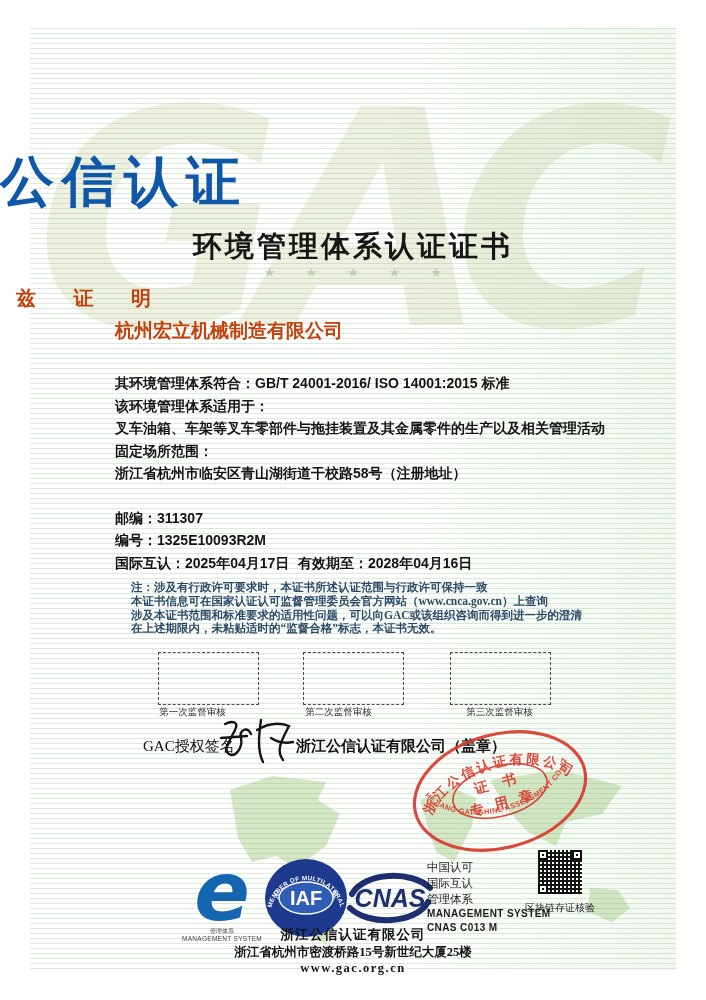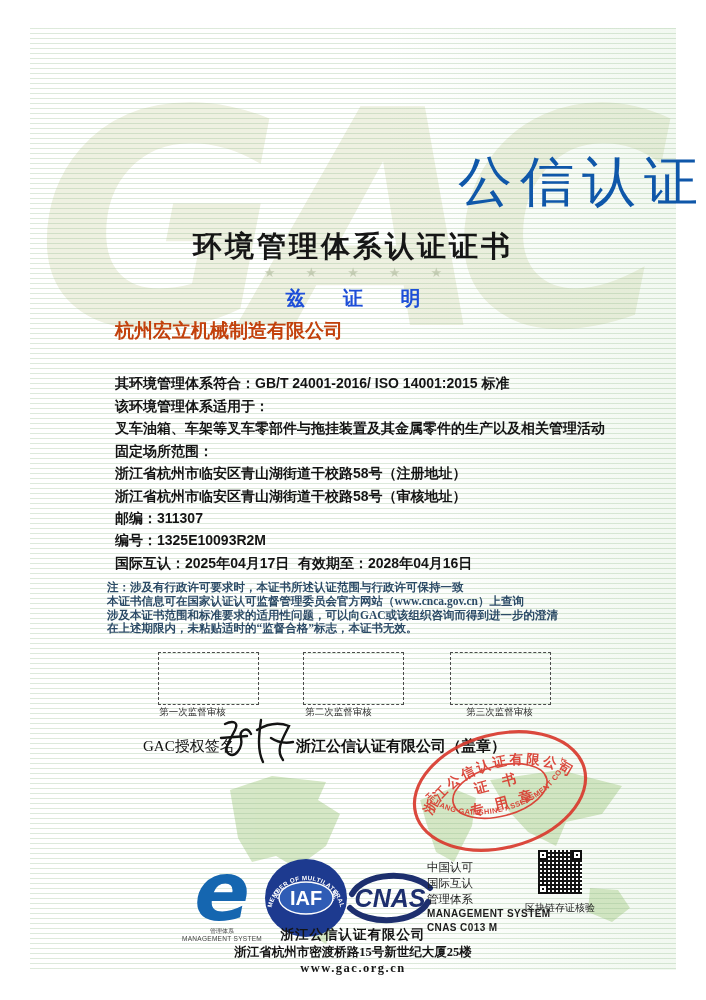--- a/index.html
+++ b/index.html
@@ -19,38 +19,38 @@
     position:absolute; left:30px; right:30px; top:28px; bottom:30px; z-index:2;
     background:
       repeating-linear-gradient(180deg, rgba(140,185,135,0.30) 0 1px, rgba(255,255,255,0) 1px 5px),
       linear-gradient(90deg, rgba(255,255,255,0) 55%, rgba(160,205,150,0.14));
     pointer-events:none;
   }
   .content { position:absolute; inset:0; z-index:3; }
   .abs { position:absolute; }
 
   
-  .title   { top:146px; left:0; right:0; text-align:right; font-size:54px; font-weight:normal;
+  .title   { top:146px; left:0; right:0; text-align:left; font-size:54px; font-weight:bold;
              letter-spacing:8px; color:#0f57a9; }
   .subtitle{ top:227px; left:0; right:0; text-align:center; font-size:29px; font-weight:bold;
              letter-spacing:3px; color:#161616; }
   .stars   { top:265px; left:0; right:0; text-align:center; font-size:13px;
              letter-spacing:30px; color:rgba(168,178,148,0.55); text-indent:30px; }
-  .attest  { top:285px; left:0; right:0; text-align:center; font-size:20px; font-weight:bold;
-             letter-spacing:16px; color:#1d4ed8; text-indent:16px; }
+  .attest  { top:285px; left:0; right:0; text-align:left; font-size:20px; font-weight:bold;
+             letter-spacing:16px; color:#c2410c; text-indent:16px; }
 
   
   .company { top:318px; left:115px; font-size:19px; font-weight:bold; color:#c2410c; }
   .bline   { left:115px; font-size:14px; font-weight:bold; color:#141414; }
   .b1 { top:352px; } .b2 { top:375px; } .b3 { top:398px; } .b4 { top:420px; }
   .b5 { top:443px; } .b6 { top:465px; } .b7 { top:488px; } .b8 { top:510px; }
   .b9 { top:532px; } .b10 { top:555px; } .b11 { top:555px; left:298px; }
 
   
-  .notes { top:581px; left:107px; width:500px; font-family:"Liberation Serif", serif;
+  .notes { top:581px; left:131px; width:500px; font-family:"Liberation Serif", serif;
            font-size:11.5px; font-weight:bold; color:#2b4a66; line-height:13.8px; }
 
   
   .sbox  { top:652px; width:99px; height:51px; border:1px dashed #4c4c4c; }
   .sbox1 { left:158px; } .sbox2 { left:303px; } .sbox3 { left:450px; }
   .slabel{ top:706px; width:99px; text-align:center; font-family:"Liberation Serif", serif;
            font-size:9.5px; color:#2c2c2c; }
   .sl1 { left:143px; } .sl2 { left:289px; } .sl3 { left:450px; }
 
   
@@ -108,21 +108,20 @@
     <div class="abs subtitle">环境管理体系认证证书</div>
     <div class="abs stars">★★★★★</div>
     <div class="abs attest">兹 证 明</div>
 
     <div class="abs company">杭州宏立机械制造有限公司</div>
     <div class="abs bline b2">其环境管理体系符合：GB/T 24001-2016/ ISO 14001:2015 标准</div>
     <div class="abs bline b3">该环境管理体系适用于：</div>
     <div class="abs bline b4">叉车油箱、车架等叉车零部件与拖挂装置及其金属零件的生产以及相关管理活动</div>
     <div class="abs bline b5">固定场所范围：</div>
     <div class="abs bline b6">浙江省杭州市临安区青山湖街道干校路58号（注册地址）</div>
-    <div class="abs bline b7">浙江省杭州市临安区青山湖街道干校路58号（审核地址）</div>
     <div class="abs bline b8">邮编：311307</div>
     <div class="abs bline b9">编号：1325E10093R2M</div>
     <div class="abs bline b10">国际互认：2025年04月17日</div>
     <div class="abs bline b11">有效期至：2028年04月16日</div>
 
     <div class="abs notes">
       <div>注：涉及有行政许可要求时，本证书所述认证范围与行政许可保持一致</div>
       <div>本证书信息可在国家认证认可监督管理委员会官方网站（www.cnca.gov.cn）上查询</div>
       <div>涉及本证书范围和标准要求的适用性问题，可以向GAC或该组织咨询而得到进一步的澄清</div>
       <div>在上述期限内，未粘贴适时的“监督合格”标志，本证书无效。</div>

